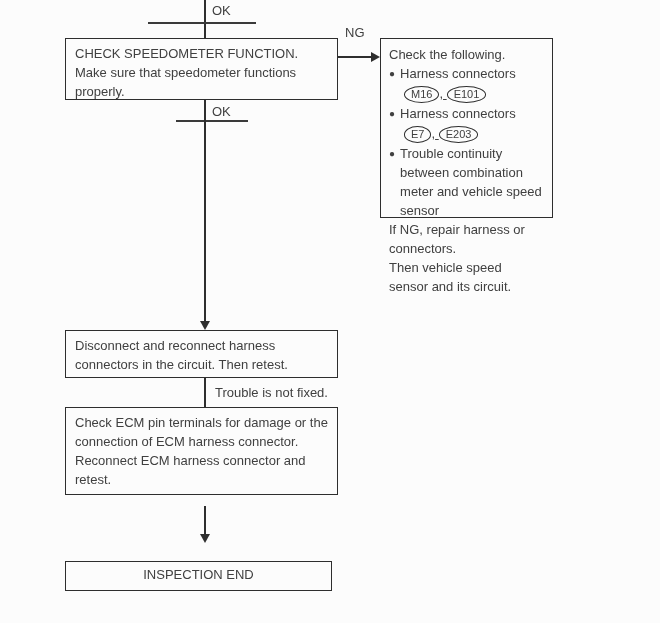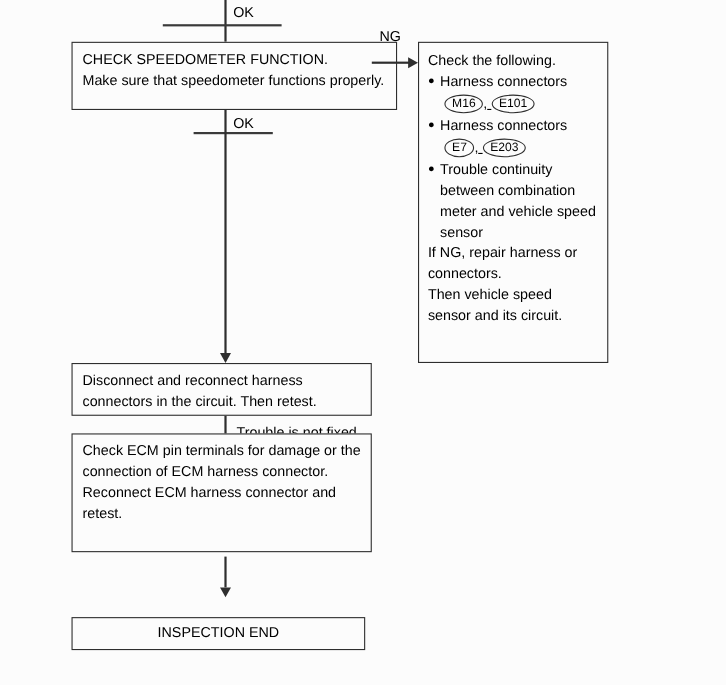--- a/index.html
+++ b/index.html
@@ -7,21 +7,21 @@
     padding: 0;
     background: #ffffff;
   }
   .canvas {
     position: relative;
     width: 660px;
     height: 623px;
     background: #fcfcfc;
     font-family: "Liberation Sans", sans-serif;
     font-size: 13px;
-    color: #000000;
+    color: #404040;
     overflow: hidden;
   }
   .box {
     position: absolute;
     border: 1.5px solid #2e2e2e;
     background: #fcfcfc;
     padding: 5px 9px;
     line-height: 19px;
     box-sizing: border-box;
   }
@@ -101,30 +101,30 @@
 </style>
 </head>
 <body>
 
 <div class="canvas">
 
   <div class="vline" style="left:204px;top:0;height:38px"></div>
   <div class="hline thin" style="left:148px;top:22px;width:108px"></div>
   <span class="lbl" style="left:212px;top:3px">OK</span>
 
-  <div class="box" style="left:65px;top:38px;width:296px;height:62px">
+  <div class="box" style="left:65px;top:38px;width:273px;height:62px">
     <div>CHECK SPEEDOMETER FUNCTION.</div>
     <div>Make sure that speedometer functions properly.</div>
   </div>
 
   <span class="lbl" style="left:345px;top:25px">NG</span>
   <div class="hline" style="left:338px;top:56px;width:34px"></div>
   <div class="arr-right" style="left:371px;top:52px"></div>
 
-  <div class="box" style="left:380px;top:38px;width:173px;height:292px;padding:6px 8px">
+  <div class="box" style="left:380px;top:38px;width:173px;height:180px;padding:6px 8px">
     <div class="rb-line">Check the following.</div>
     <div class="rb-item">
       <span class="bullet">●</span>
       <span>Harness connectors</span>
     </div>
     <div class="rb-conn">
       <span class="oval">M16</span><span>,</span>
       <span class="oval">E101</span>
     </div>
     <div class="rb-item">
@@ -149,21 +149,21 @@
   <div class="arr-down" style="left:200px;top:321px"></div>
 
   <div class="box" style="left:65px;top:330px;width:273px;height:48px">
     <div>Disconnect and reconnect harness connectors in the circuit. Then retest.</div>
   </div>
 
   <div class="vline" style="left:204px;top:378px;height:31px"></div>
   <div class="arr-down" style="left:200px;top:409px"></div>
   <span class="lbl" style="left:215px;top:385px">Trouble is not fixed.</span>
 
-  <div class="box" style="left:65px;top:394px;width:273px;height:108px">
+  <div class="box" style="left:65px;top:407px;width:273px;height:88px">
     <div>Check ECM pin terminals for damage or the connection of ECM harness connector. Reconnect ECM harness connector and retest.</div>
   </div>
 
   <div class="vline" style="left:204px;top:506px;height:28px"></div>
   <div class="arr-down" style="left:200px;top:534px"></div>
 
   <div class="box end-box" style="left:65px;top:561px;width:267px;height:30px;padding:0 9px">
     <div>INSPECTION END</div>
   </div>
 

